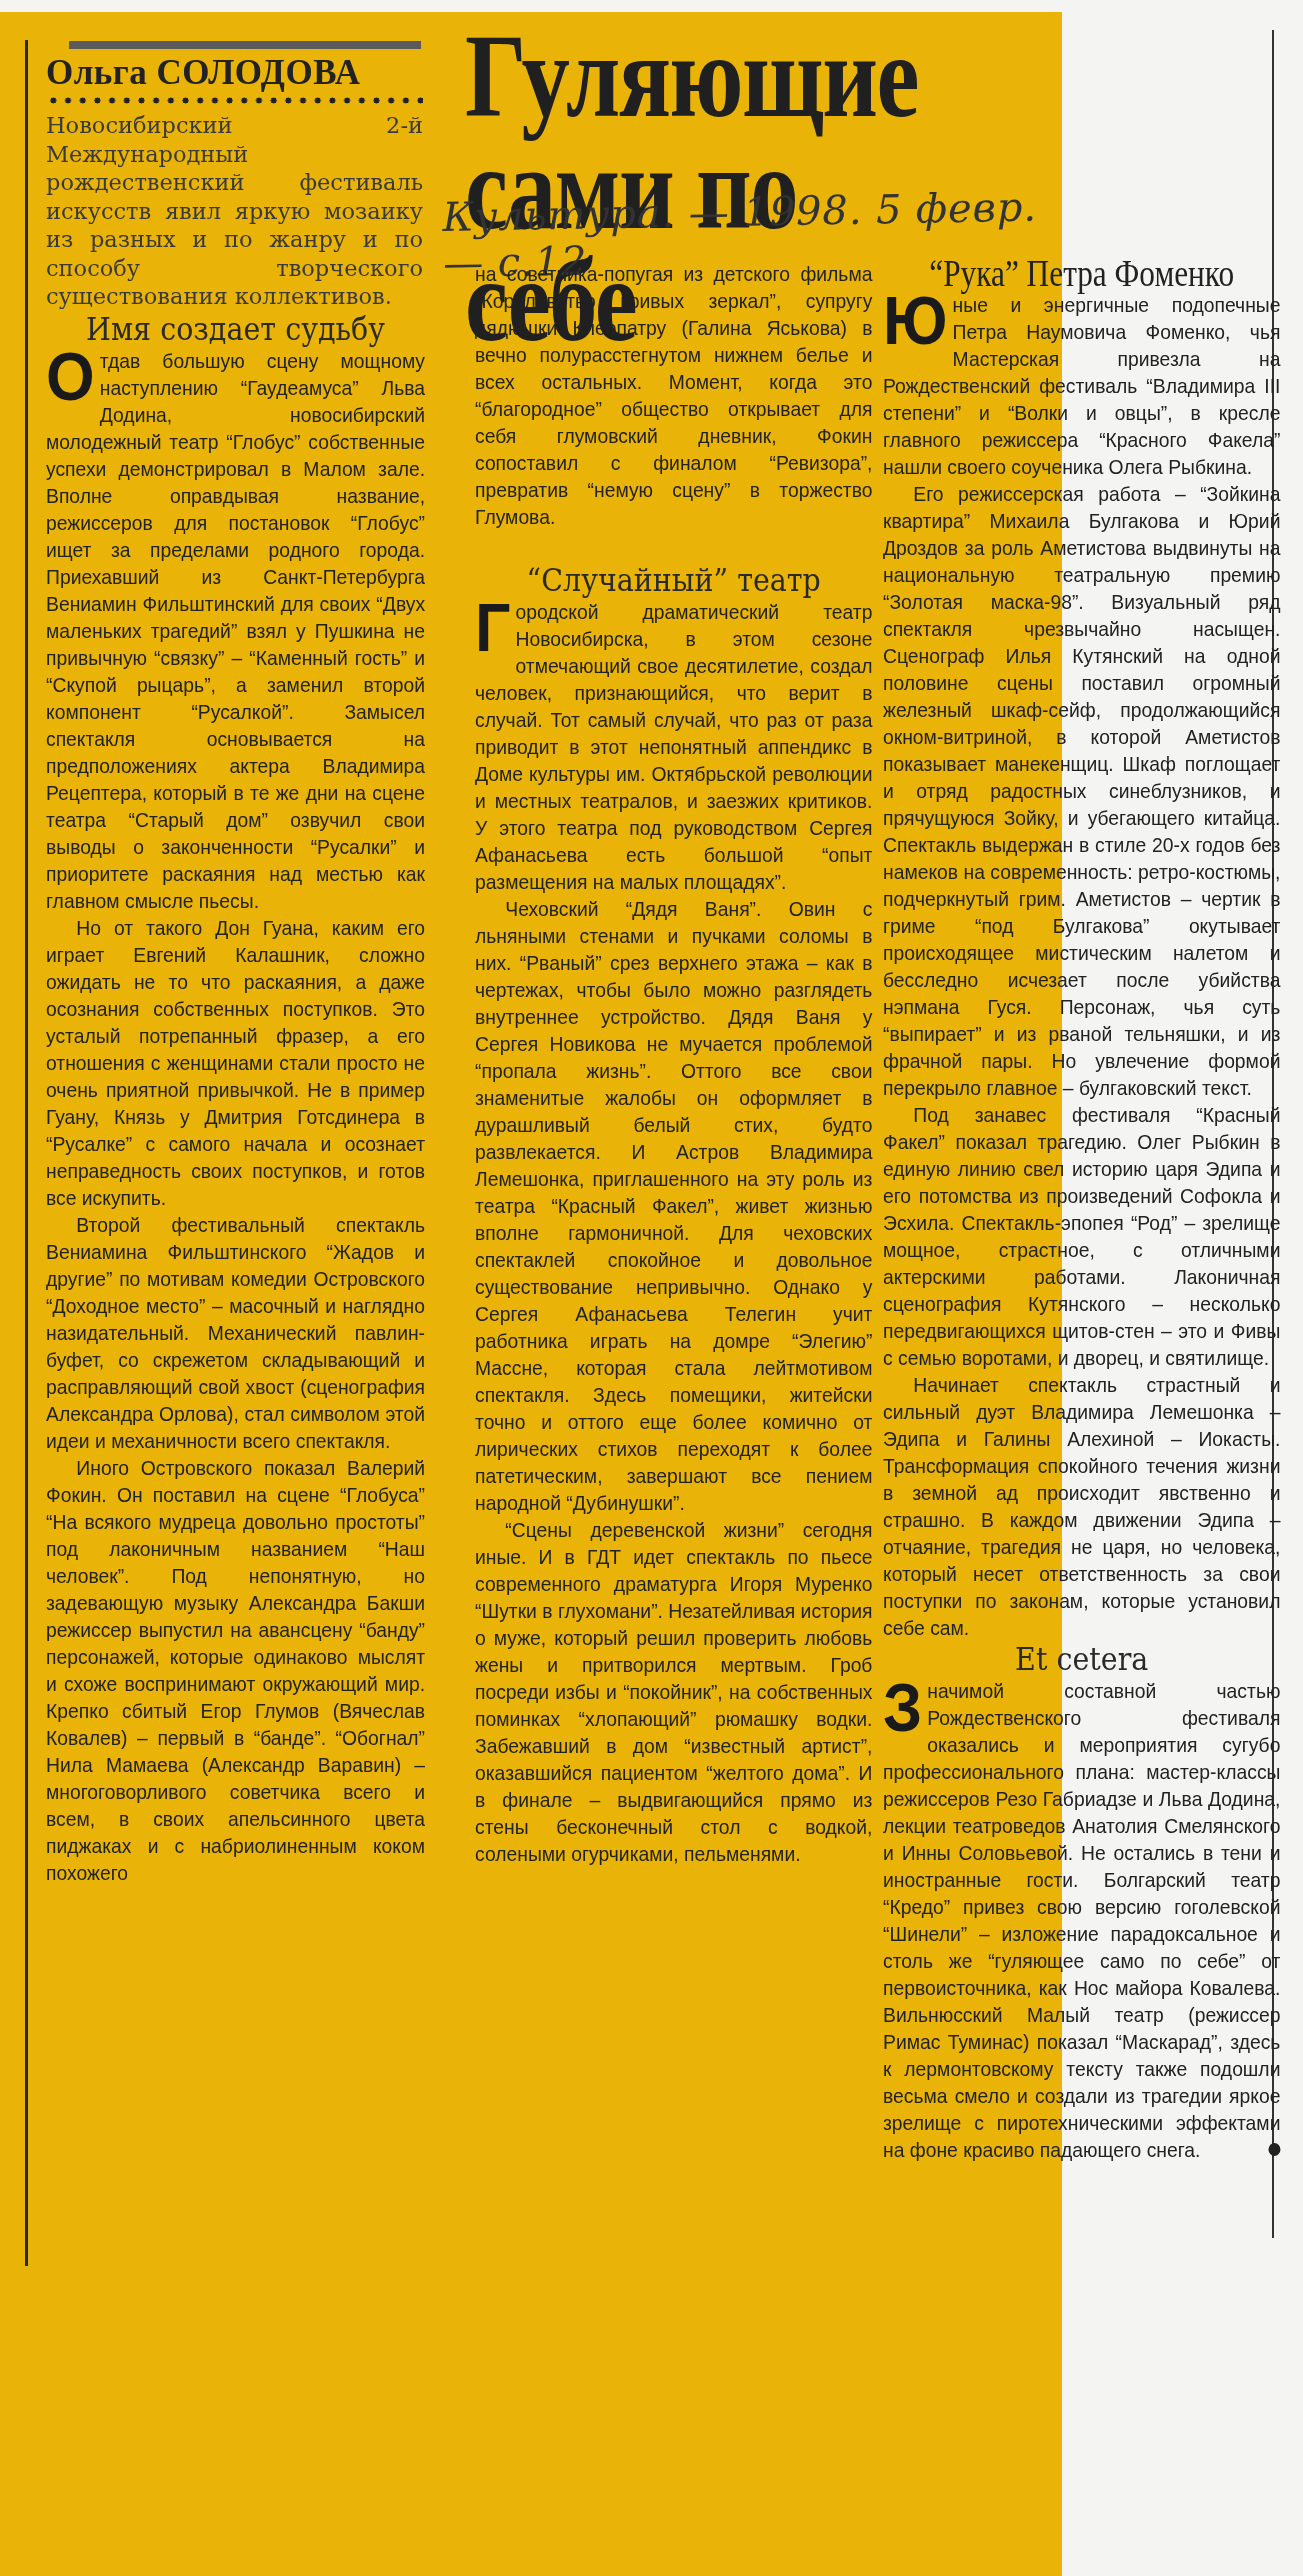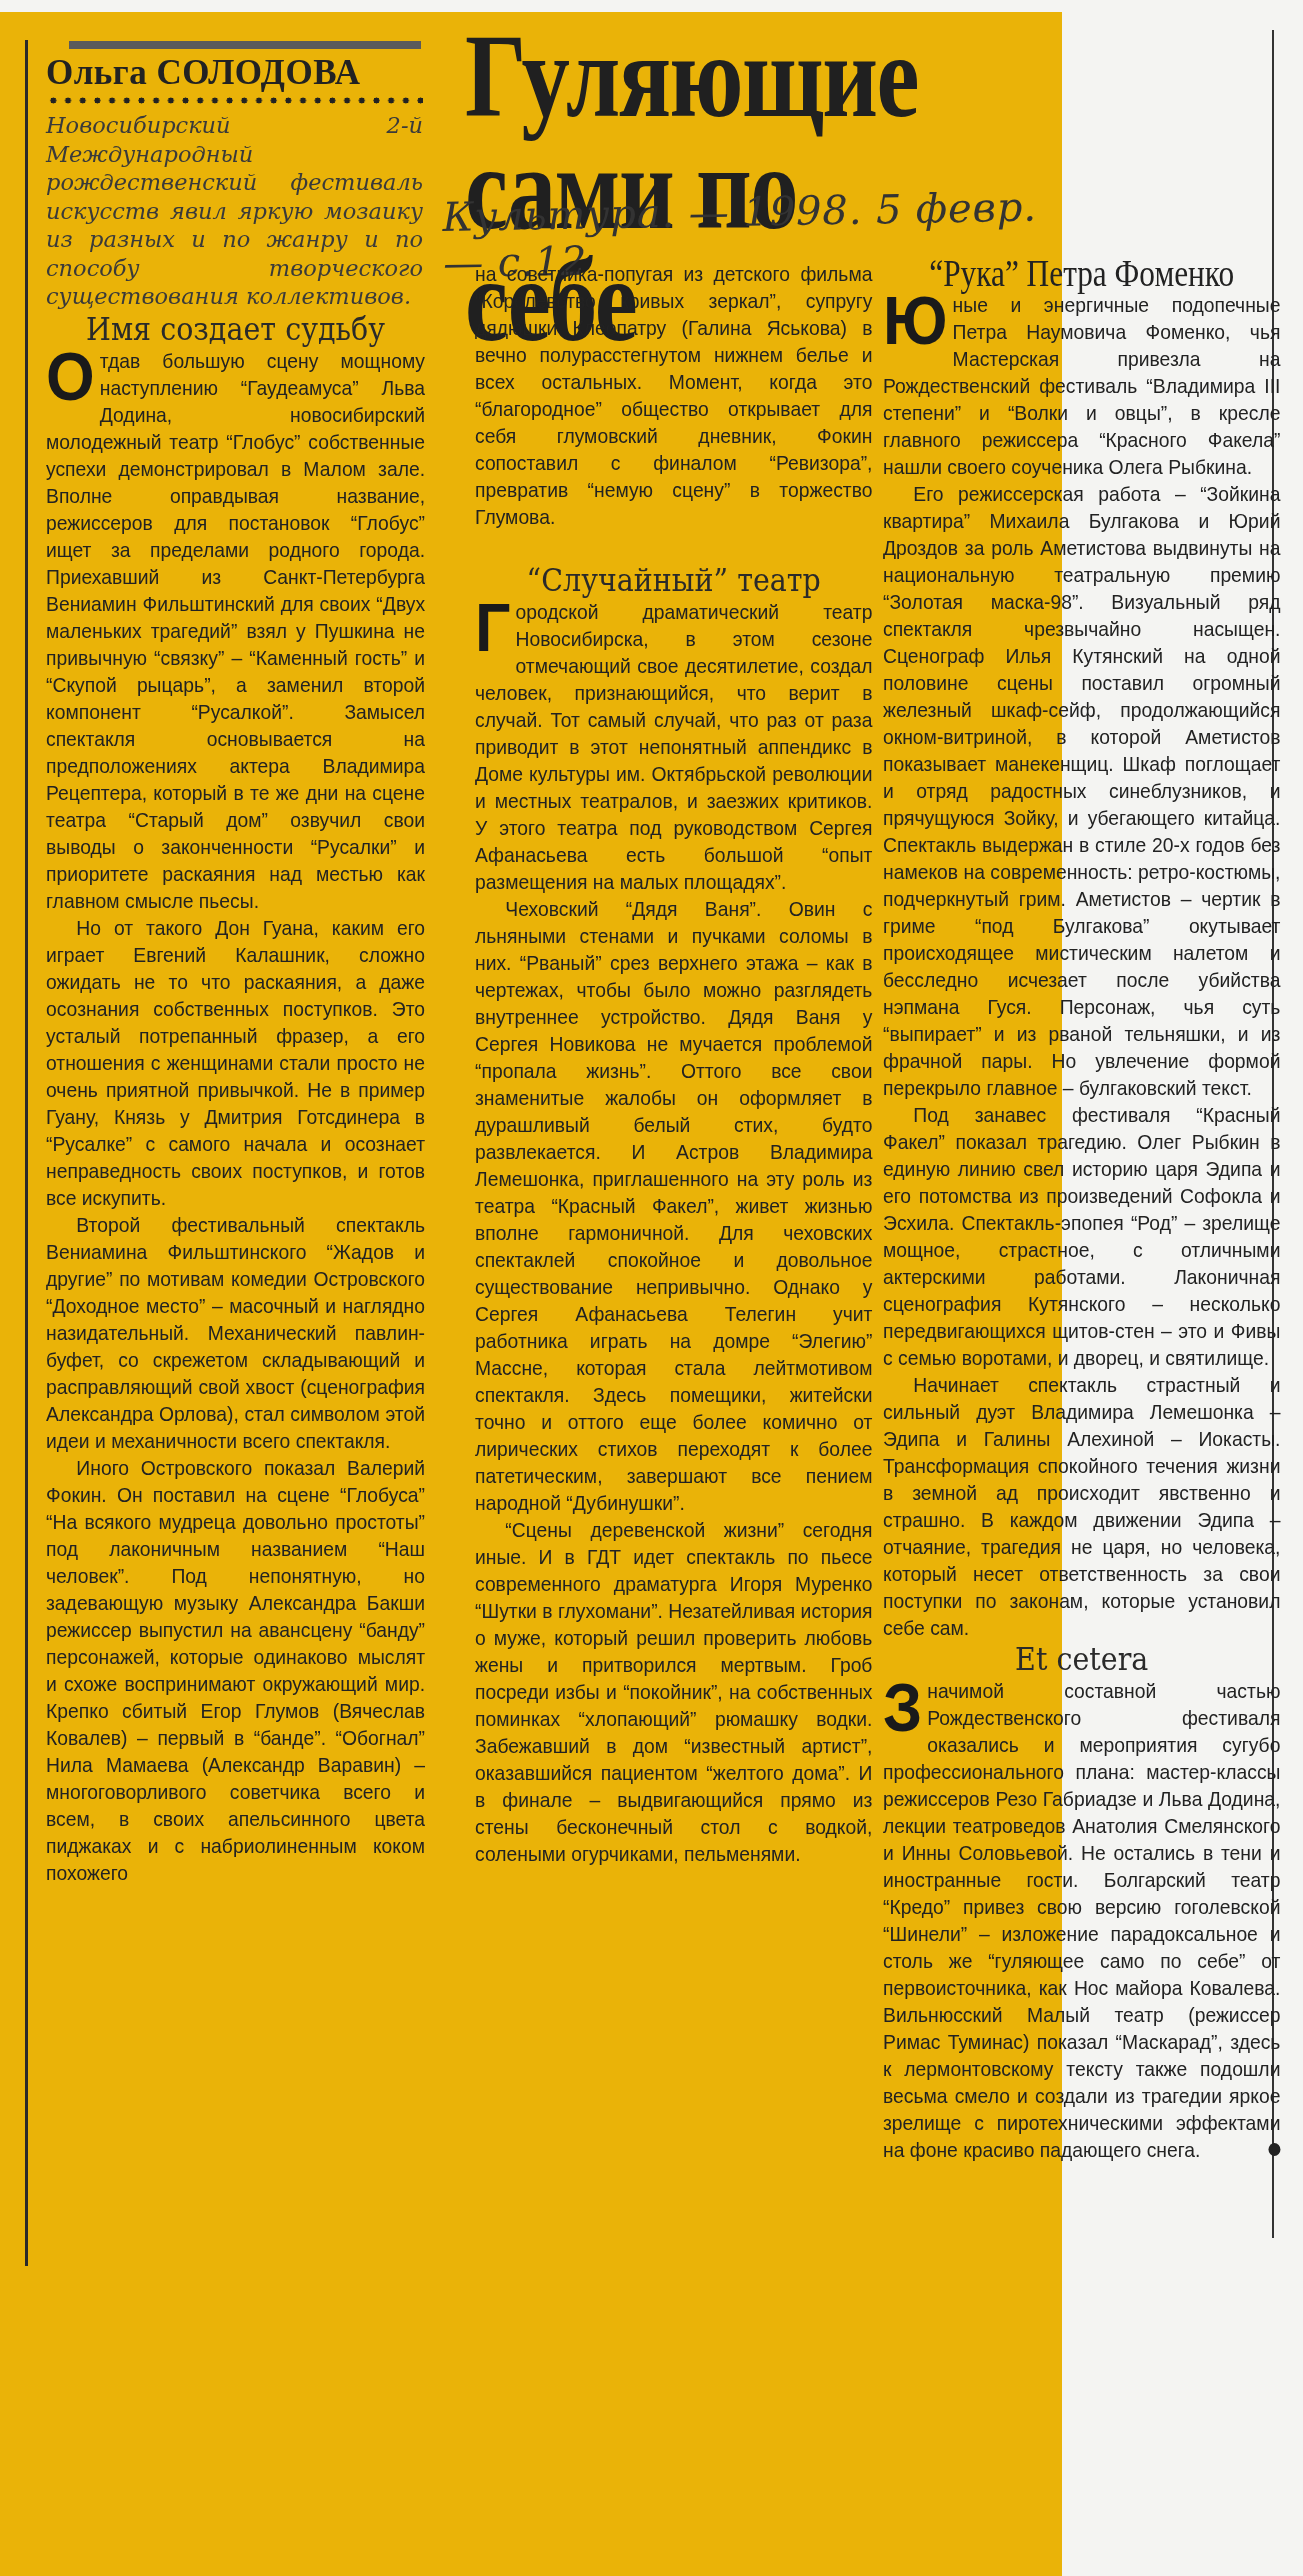--- a/index.html
+++ b/index.html
@@ -3,21 +3,21 @@
 <meta charset="utf-8">
 <style>
   html,body{margin:0;padding:0;background:#f4f4f2;}
   body{width:1304px;height:2576px;position:relative;overflow:hidden;color:#1c1c1c;font-family:"Liberation Sans",sans-serif;}
   .page{position:absolute;left:0;top:12px;width:1062px;height:2576px;background:#eab308;}
   .vrule-left{position:absolute;left:25px;top:28px;width:2.8px;height:2226px;background:#2a2a2a;}
   .vrule-right{position:absolute;left:1272px;top:18.4px;width:1.8px;height:2208px;background:#333;}
   .byline-bar{position:absolute;left:69px;top:29px;width:352px;height:8.3px;background:#5a5a5a;}
   .byline{position:absolute;left:46px;top:41px;font-family:"Liberation Serif",serif;font-weight:bold;font-size:35px;color:#222;letter-spacing:0.5px;}
   .dots{position:absolute;left:46px;top:83px;width:377px;height:11px;background-image:radial-gradient(circle,#222 2.8px,transparent 3.2px);background-size:14.7px 11px;}
-  .lead{position:absolute;left:46px;top:99px;width:377px;font-family:"DejaVu Serif",serif;font-style:italic;font-size:22.5px;line-height:28.5px;color:#3a3a3a;text-align:justify;}
+  .lead{position:absolute;left:46px;top:99px;width:377px;font-family:"DejaVu Serif",serif;font-size:22.5px;line-height:28.5px;color:#3a3a3a;text-align:justify;}
   .headline{position:absolute;left:465px;top:9.2px;font-family:"Liberation Serif",serif;font-weight:bold;font-size:118px;line-height:112px;color:#202020;letter-spacing:-1.8px;transform:scaleX(0.82);transform-origin:left top;}
   .handnote{position:absolute;left:442px;top:182px;font-family:"DejaVu Serif",serif;font-style:italic;font-size:40px;color:#333;letter-spacing:0.9px;transform:rotate(-1deg);transform-origin:left top;}
   .col{position:absolute;font-size:21px;line-height:27px;text-align:justify;color:#222;transform:scaleX(0.92);transform-origin:left top;}
   .col p{margin:0;text-indent:33px;}
   .col p.noindent{text-indent:0;}
   .sub{font-family:"DejaVu Serif",serif;font-size:31px;text-align:center;color:#2a2a2a;margin:0 0 3.7px 0;}
   .dropcap{float:left;font-family:"Liberation Sans",sans-serif;font-weight:bold;font-size:68px;line-height:53px;margin:3.7px 5.5px 0 0;color:#1a1a1a;}
   .col1{left:46px;top:304px;width:412px;}
   .col2{left:475px;top:248px;width:432px;}
   .col3{left:883px;top:248px;width:432px;}

